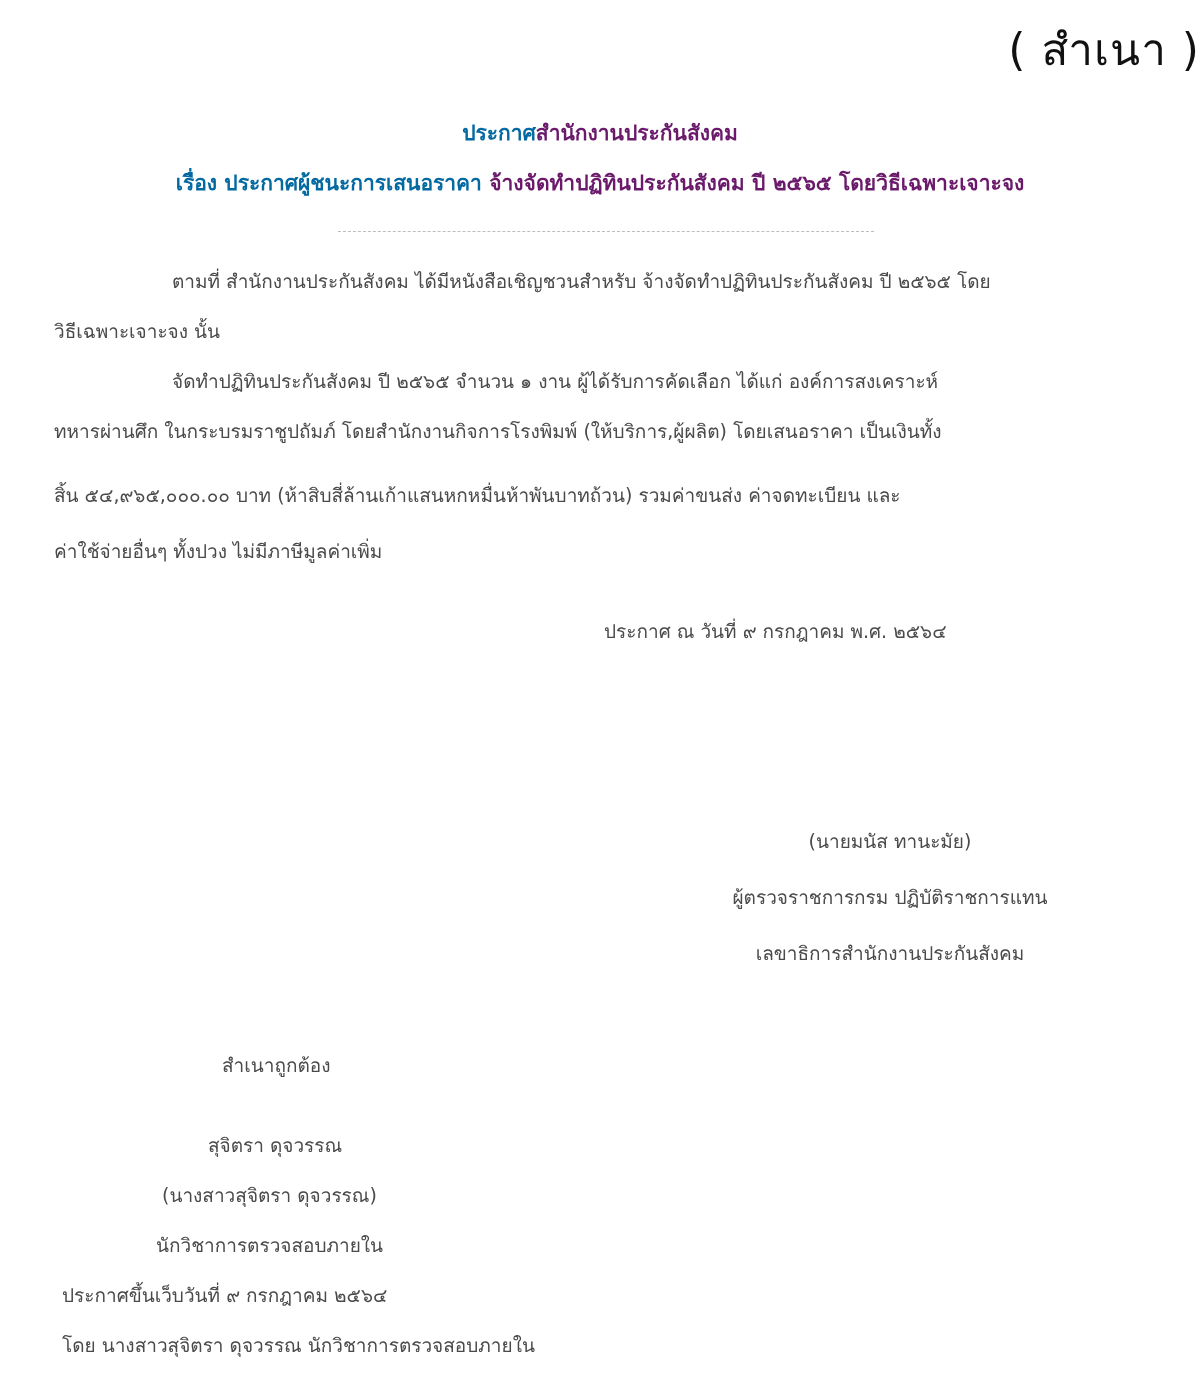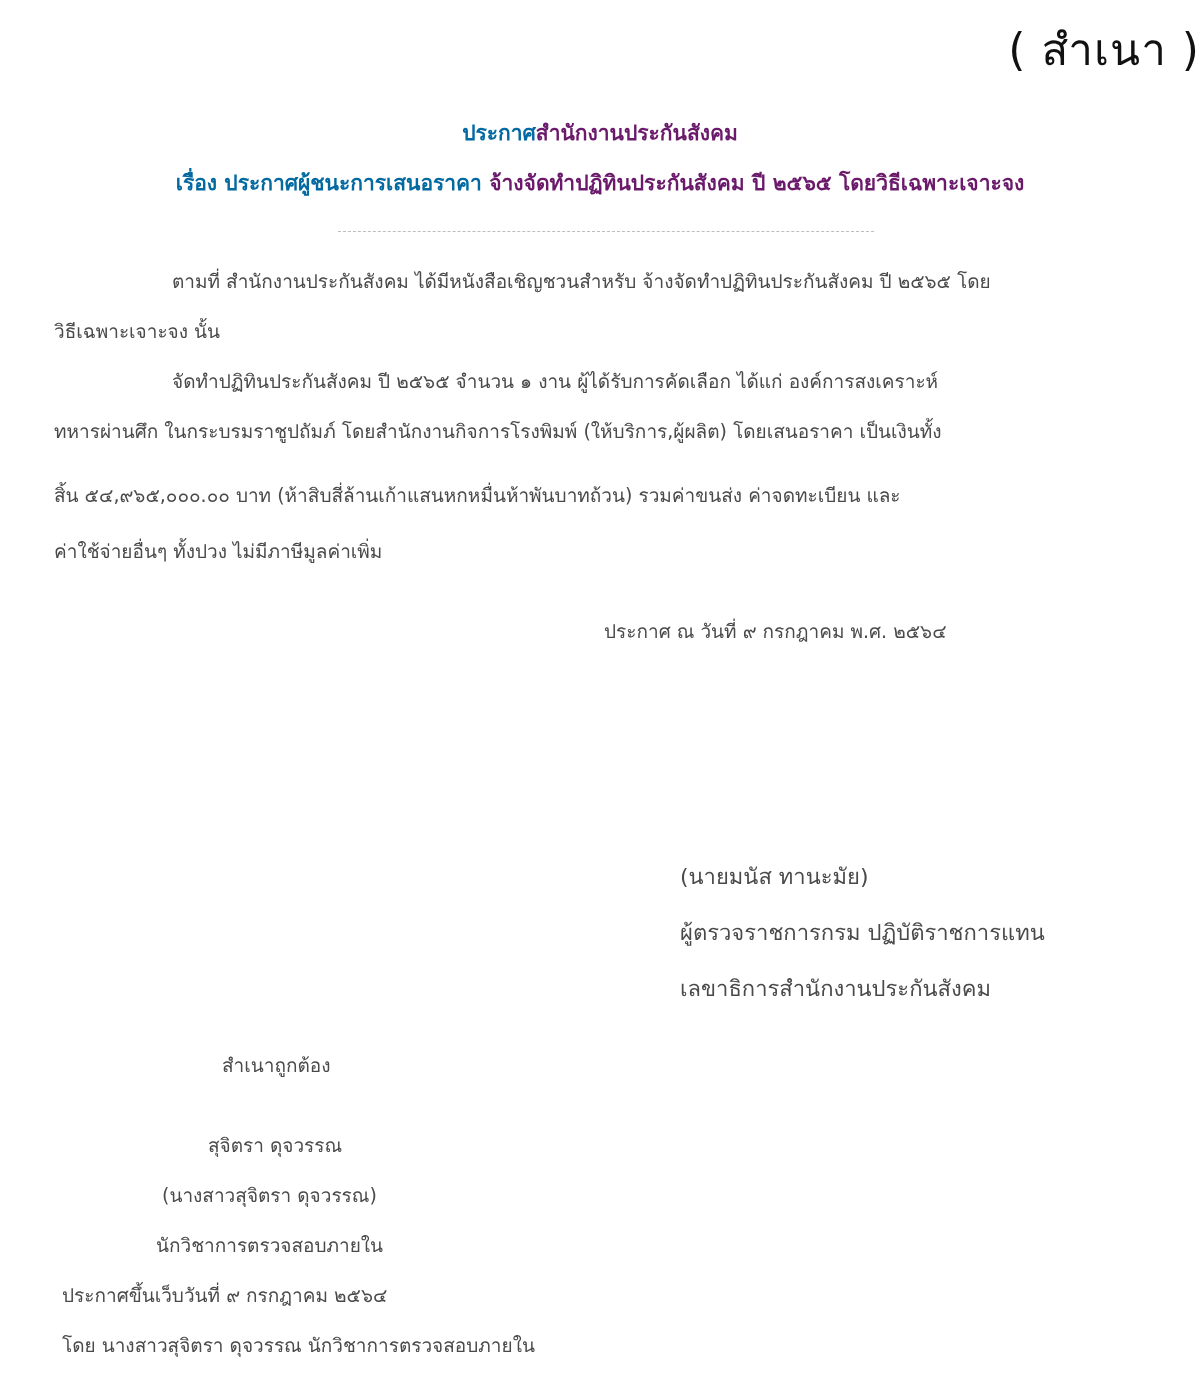--- a/index.html
+++ b/index.html
@@ -39,23 +39,23 @@
       border-top: 1px dashed #bdbdbd;
       height: 0;
     }
     .body-text {
       font-size: 19px;
       color: #4a4a4a;
     }
     .para-line { left: 54px; }
     .indent { left: 172px; }
     .right-block {
-      font-size: 22px;
+      font-size: 19px;
       color: #4a4a4a;
-      margin-top: 33px;
+      text-align: center;
     }
     .left-block {
       font-size: 19px;
       color: #4a4a4a;
     }
   </style>
 </head>
 <body>
 
 <div>

